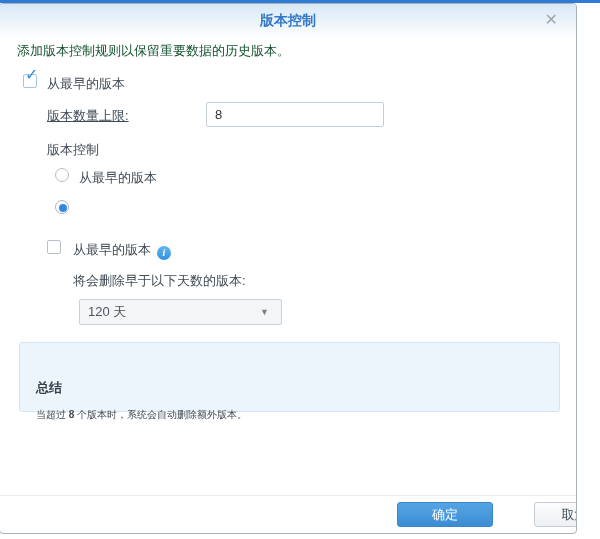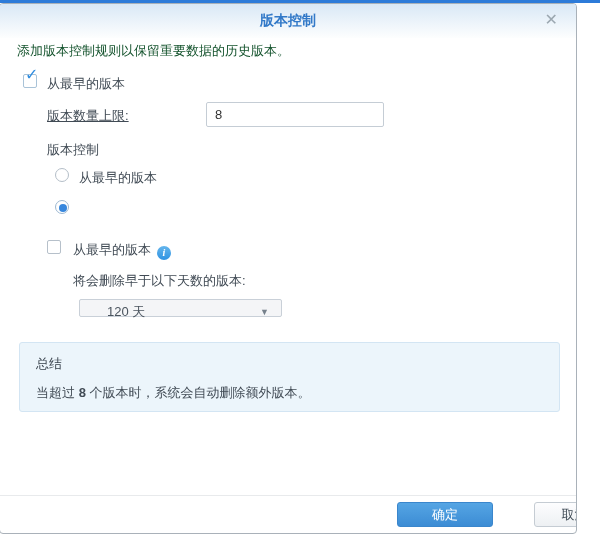--- a/index.html
+++ b/index.html
@@ -32,31 +32,31 @@
   .info-badge { display:inline-block; width:14px; height:14px; margin-left:6px;
                 border-radius:50%; background:linear-gradient(#64b5ec,#2f93e2);
                 color:#fff; font-family:"Liberation Serif",serif; font-style:italic;
                 font-weight:bold; font-size:10px; text-align:center; line-height:14px;
                 vertical-align:-2px; }
 
   .text-input { position:absolute; left:206px; top:98px; width:178px; height:25px;
                 border:1px solid #c5cdd5; background:#fff; font-size:13px; color:#333;
                 padding:0 8px; border-radius:2px; font-family:inherit; }
 
-  .dropdown { position:absolute; left:79px; top:295px; width:203px; height:18px;
+  .dropdown { position:absolute; left:79px; top:295px; width:203px; height:26px;
               background:#f4f5f7; border:1px solid #c9d0d8; border-radius:2px;
-              font-size:13px; color:#4a545e; line-height:24px; padding-left:27px; }
+              font-size:13px; color:#4a545e; line-height:24px; padding-left:8px; }
   .dd-arrow { position:absolute; right:12px; top:0; font-size:9px; color:#76818c;
               line-height:24px; }
 
   .summary-box { position:absolute; left:19px; right:16px; top:338px; height:70px;
                  background:#ecf5fb; border:1px solid #d3e5f3; border-radius:3px;
                  padding:12px 16px; }
-  .summary-title { font-size:13px; font-weight:normal; color:#37414b; }
-  .summary-text { margin-top:11px; font-size:13px; color:#414b55; }
+  .summary-title { font-size:13px; font-weight:bold; color:#37414b;margin-top:24px; }
+  .summary-text { margin-top:11px; font-size:10px; color:#414b55; }
   .summary-text b { font-weight:bold; }
 
   .footer-line { position:absolute; left:0; right:0; top:491px; border-top:1px solid #e8eaec; }
   .btn { position:absolute; top:498px; height:25px; border-radius:3px; font-size:13px;
          text-align:center; line-height:23px; cursor:pointer; font-family:inherit; }
   .btn-ok { left:397px; width:96px; background:linear-gradient(#55a5e4,#3c8cd4);
             border:1px solid #3a86cc; color:#fff; }
   .btn-cancel { left:490px; width:81px; background:linear-gradient(#fdfdfe,#edf0f3);
                 border:1px solid #c5ccd3; color:#3e4a54;margin-left:44px; }
 </style>

